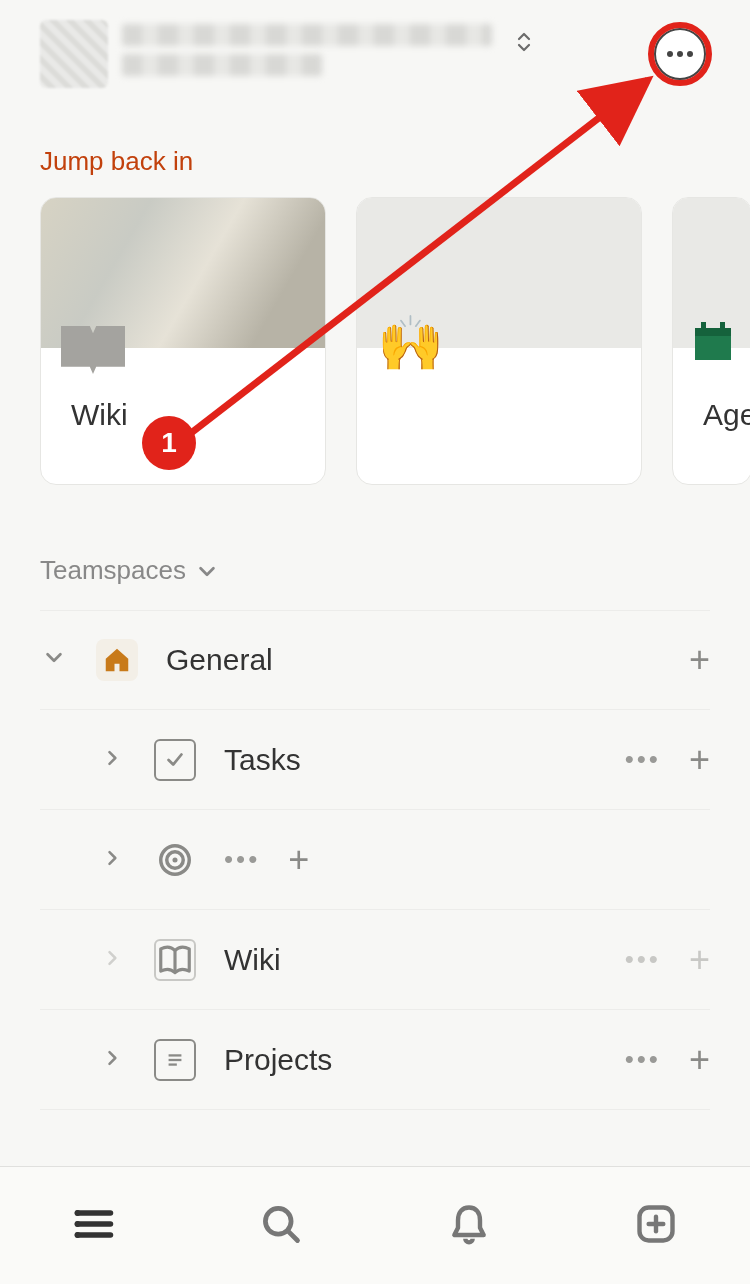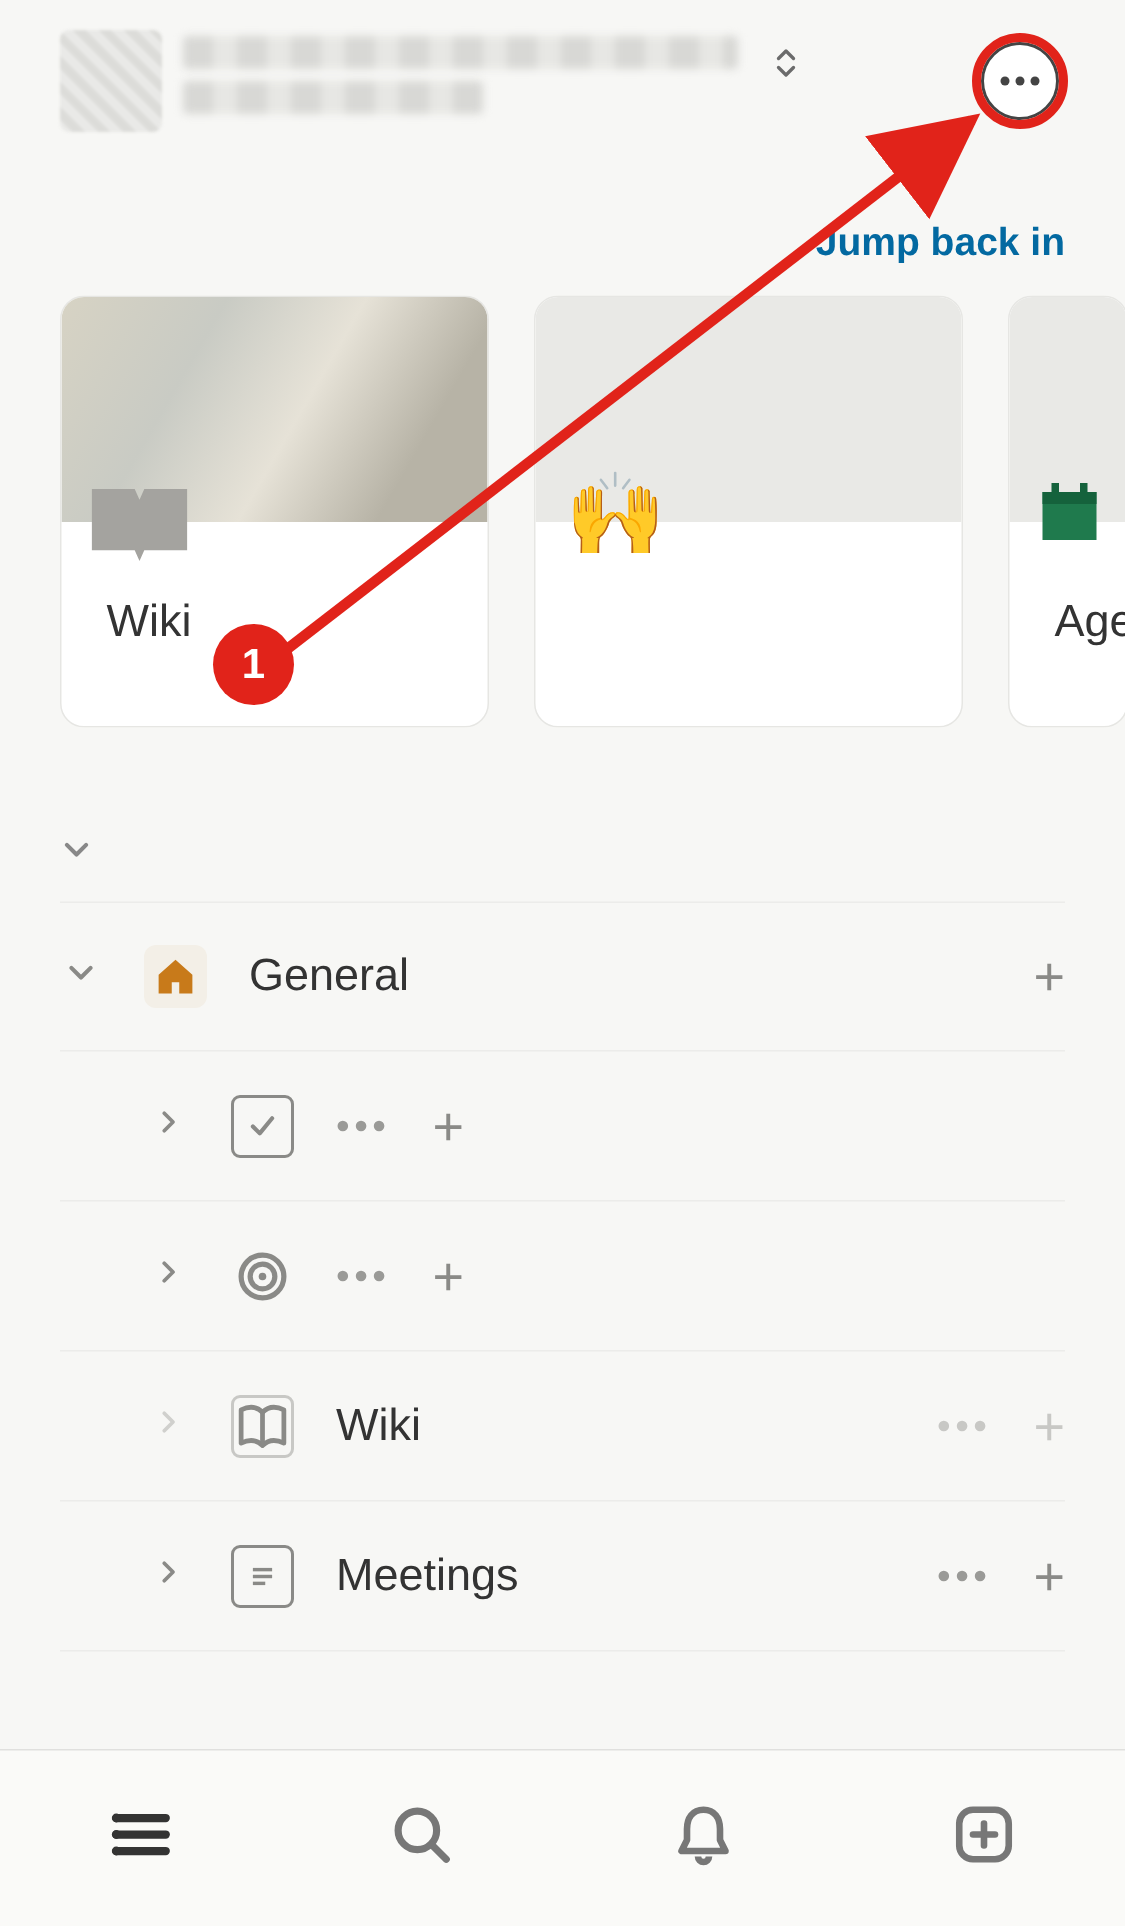--- a/index.html
+++ b/index.html
@@ -61,24 +61,23 @@
     right:38px; top:22px;
     width:64px;height:64px;
     border:6px solid #e1231a;
     border-radius:50%;
     pointer-events:none;
   }
 
   
   .section-title {
     font-size: 26px;
-    color: #0369a1;
+    color: #c2410c;
     padding: 48px 40px 20px 40px;
-    font-weight: 700;
-    text-align: right;
+    font-weight: 400;
   }
 
   
   .cards {
     display:flex;
     gap:30px;
     padding: 0 0 0 40px;
     overflow:hidden;
   }
   .card {
@@ -259,20 +258,21 @@
           <rect x="3" y="5" width="18" height="4" fill="#15623c"></rect>
           <rect x="6" y="2" width="2.5" height="5" fill="#15623c"></rect>
           <rect x="15.5" y="2" width="2.5" height="5" fill="#15623c"></rect>
         </svg>
     </div>
     <div class="card-title">Age</div>
   </div>
 </div>
 
 <div class="teamspaces-hdr">
+  <span>Teamspaces</span>
   <svg width="22" height="22" viewBox="0 0 24 24">
       <path d="M5 9l7 7 7-7" stroke="#888" stroke-width="3" fill="none" stroke-linecap="round" stroke-linejoin="round"></path>
     </svg>
 </div>
 
 <div class="tree">
   <div class="row top">
     <span class="chev">
       <svg width="22" height="22" viewBox="0 0 24 24">
           <path d="M5 9l7 7 7-7" stroke="#8a8a87" stroke-width="3" fill="none" stroke-linecap="round" stroke-linejoin="round"></path>
@@ -294,20 +294,21 @@
     <span class="chev">
       <svg width="20" height="20" viewBox="0 0 24 24">
           <path d="M9 5l7 7-7 7" stroke="#8a8a87" stroke-width="3" fill="none" stroke-linecap="round" stroke-linejoin="round"></path>
         </svg>
     </span>
     <span class="page-icon box">
       <svg width="22" height="22" viewBox="0 0 24 24">
           <path d="M5 12l5 5 9-11" stroke="#8a8a87" stroke-width="3" fill="none" stroke-linecap="round" stroke-linejoin="round"></path>
         </svg>
     </span>
+    <span class="row-label">Tasks</span>
     <span class="row-actions">
       <span class="more3">•••</span>
       <span class="plus">+</span>
     </span>
   </div>
 
   <div class="row">
     <span class="indent"></span>
     <span class="chev">
       <svg width="20" height="20" viewBox="0 0 24 24">
@@ -354,21 +355,21 @@
           <path d="M9 5l7 7-7 7" stroke="#8a8a87" stroke-width="3" fill="none" stroke-linecap="round" stroke-linejoin="round"></path>
         </svg>
     </span>
     <span class="page-icon box" style="border-radius:6px">
       <svg width="22" height="22" viewBox="0 0 24 24">
           <line x1="5" y1="7" x2="19" y2="7" stroke="#8a8a87" stroke-width="2.5"></line>
           <line x1="5" y1="12" x2="19" y2="12" stroke="#8a8a87" stroke-width="2.5"></line>
           <line x1="5" y1="17" x2="14" y2="17" stroke="#8a8a87" stroke-width="2.5"></line>
         </svg>
     </span>
-    <span class="row-label">Meetings</span>
+    <span class="row-label">Projects</span>
     <span class="row-actions">
       <span class="more3">•••</span>
       <span class="plus">+</span>
     </span>
   </div>
 </div>
 
 <div class="tabbar">
   <div class="tab-btn">
     <svg viewBox="0 0 24 24">

